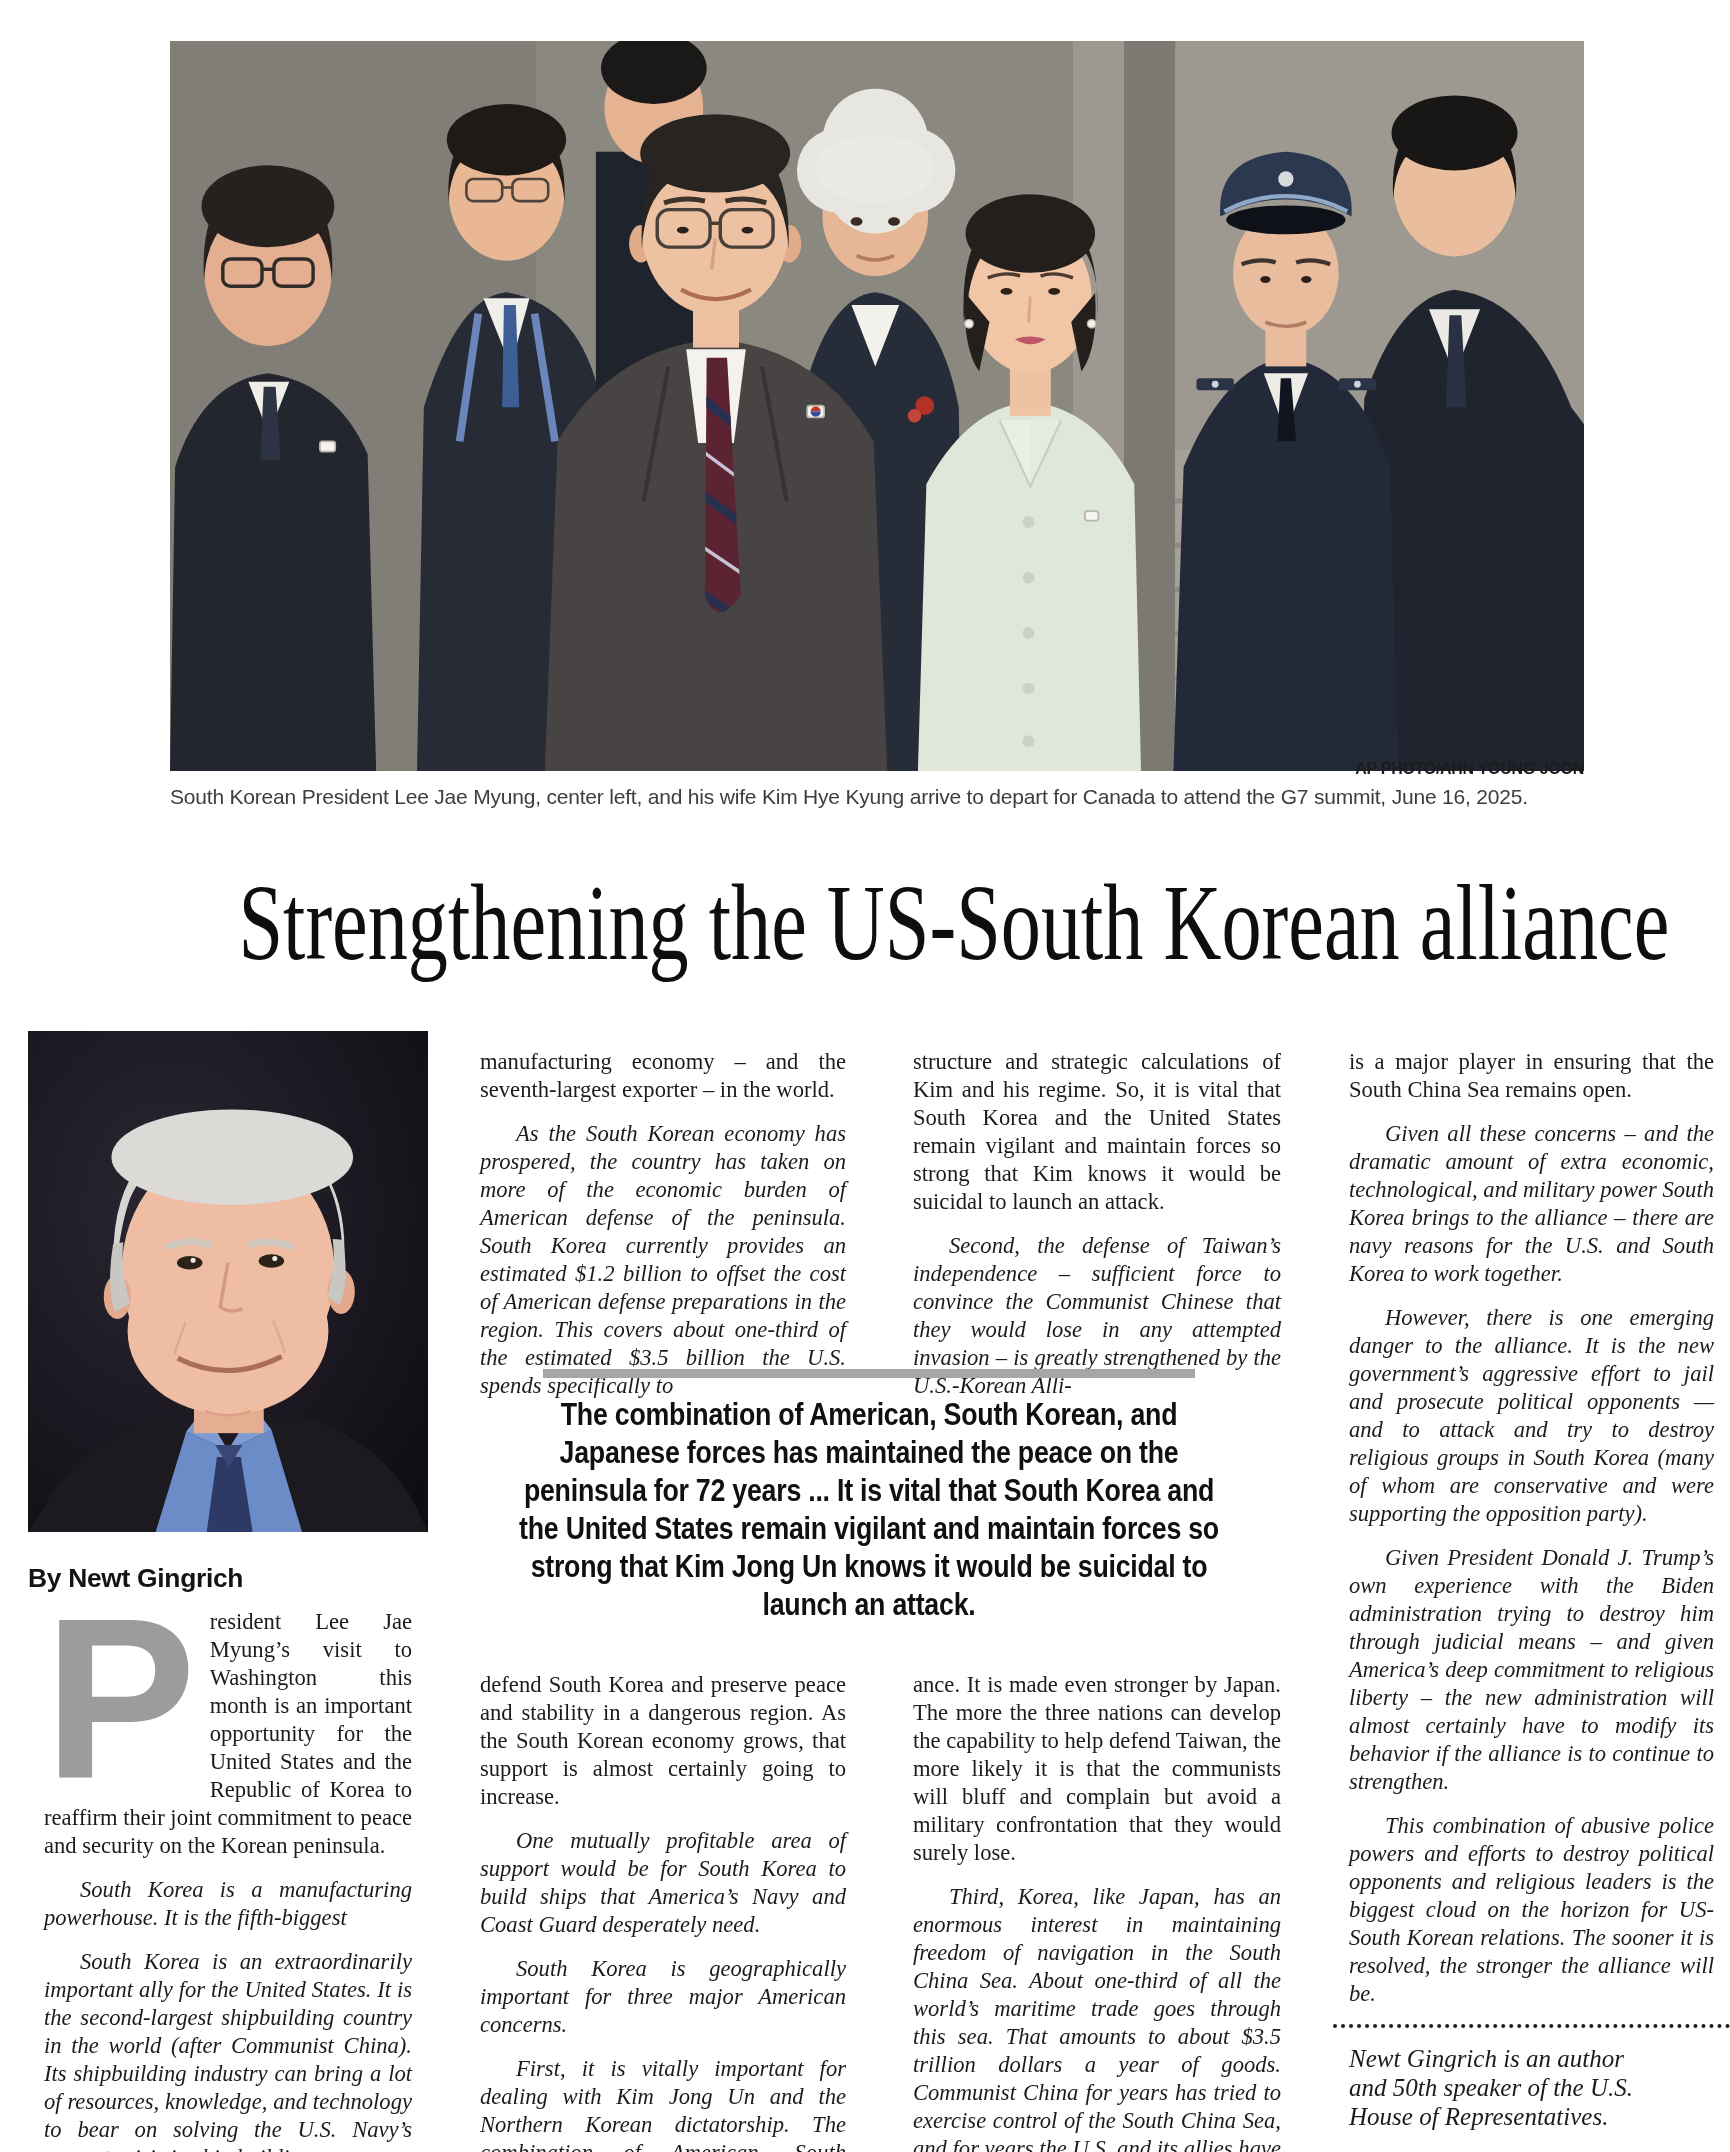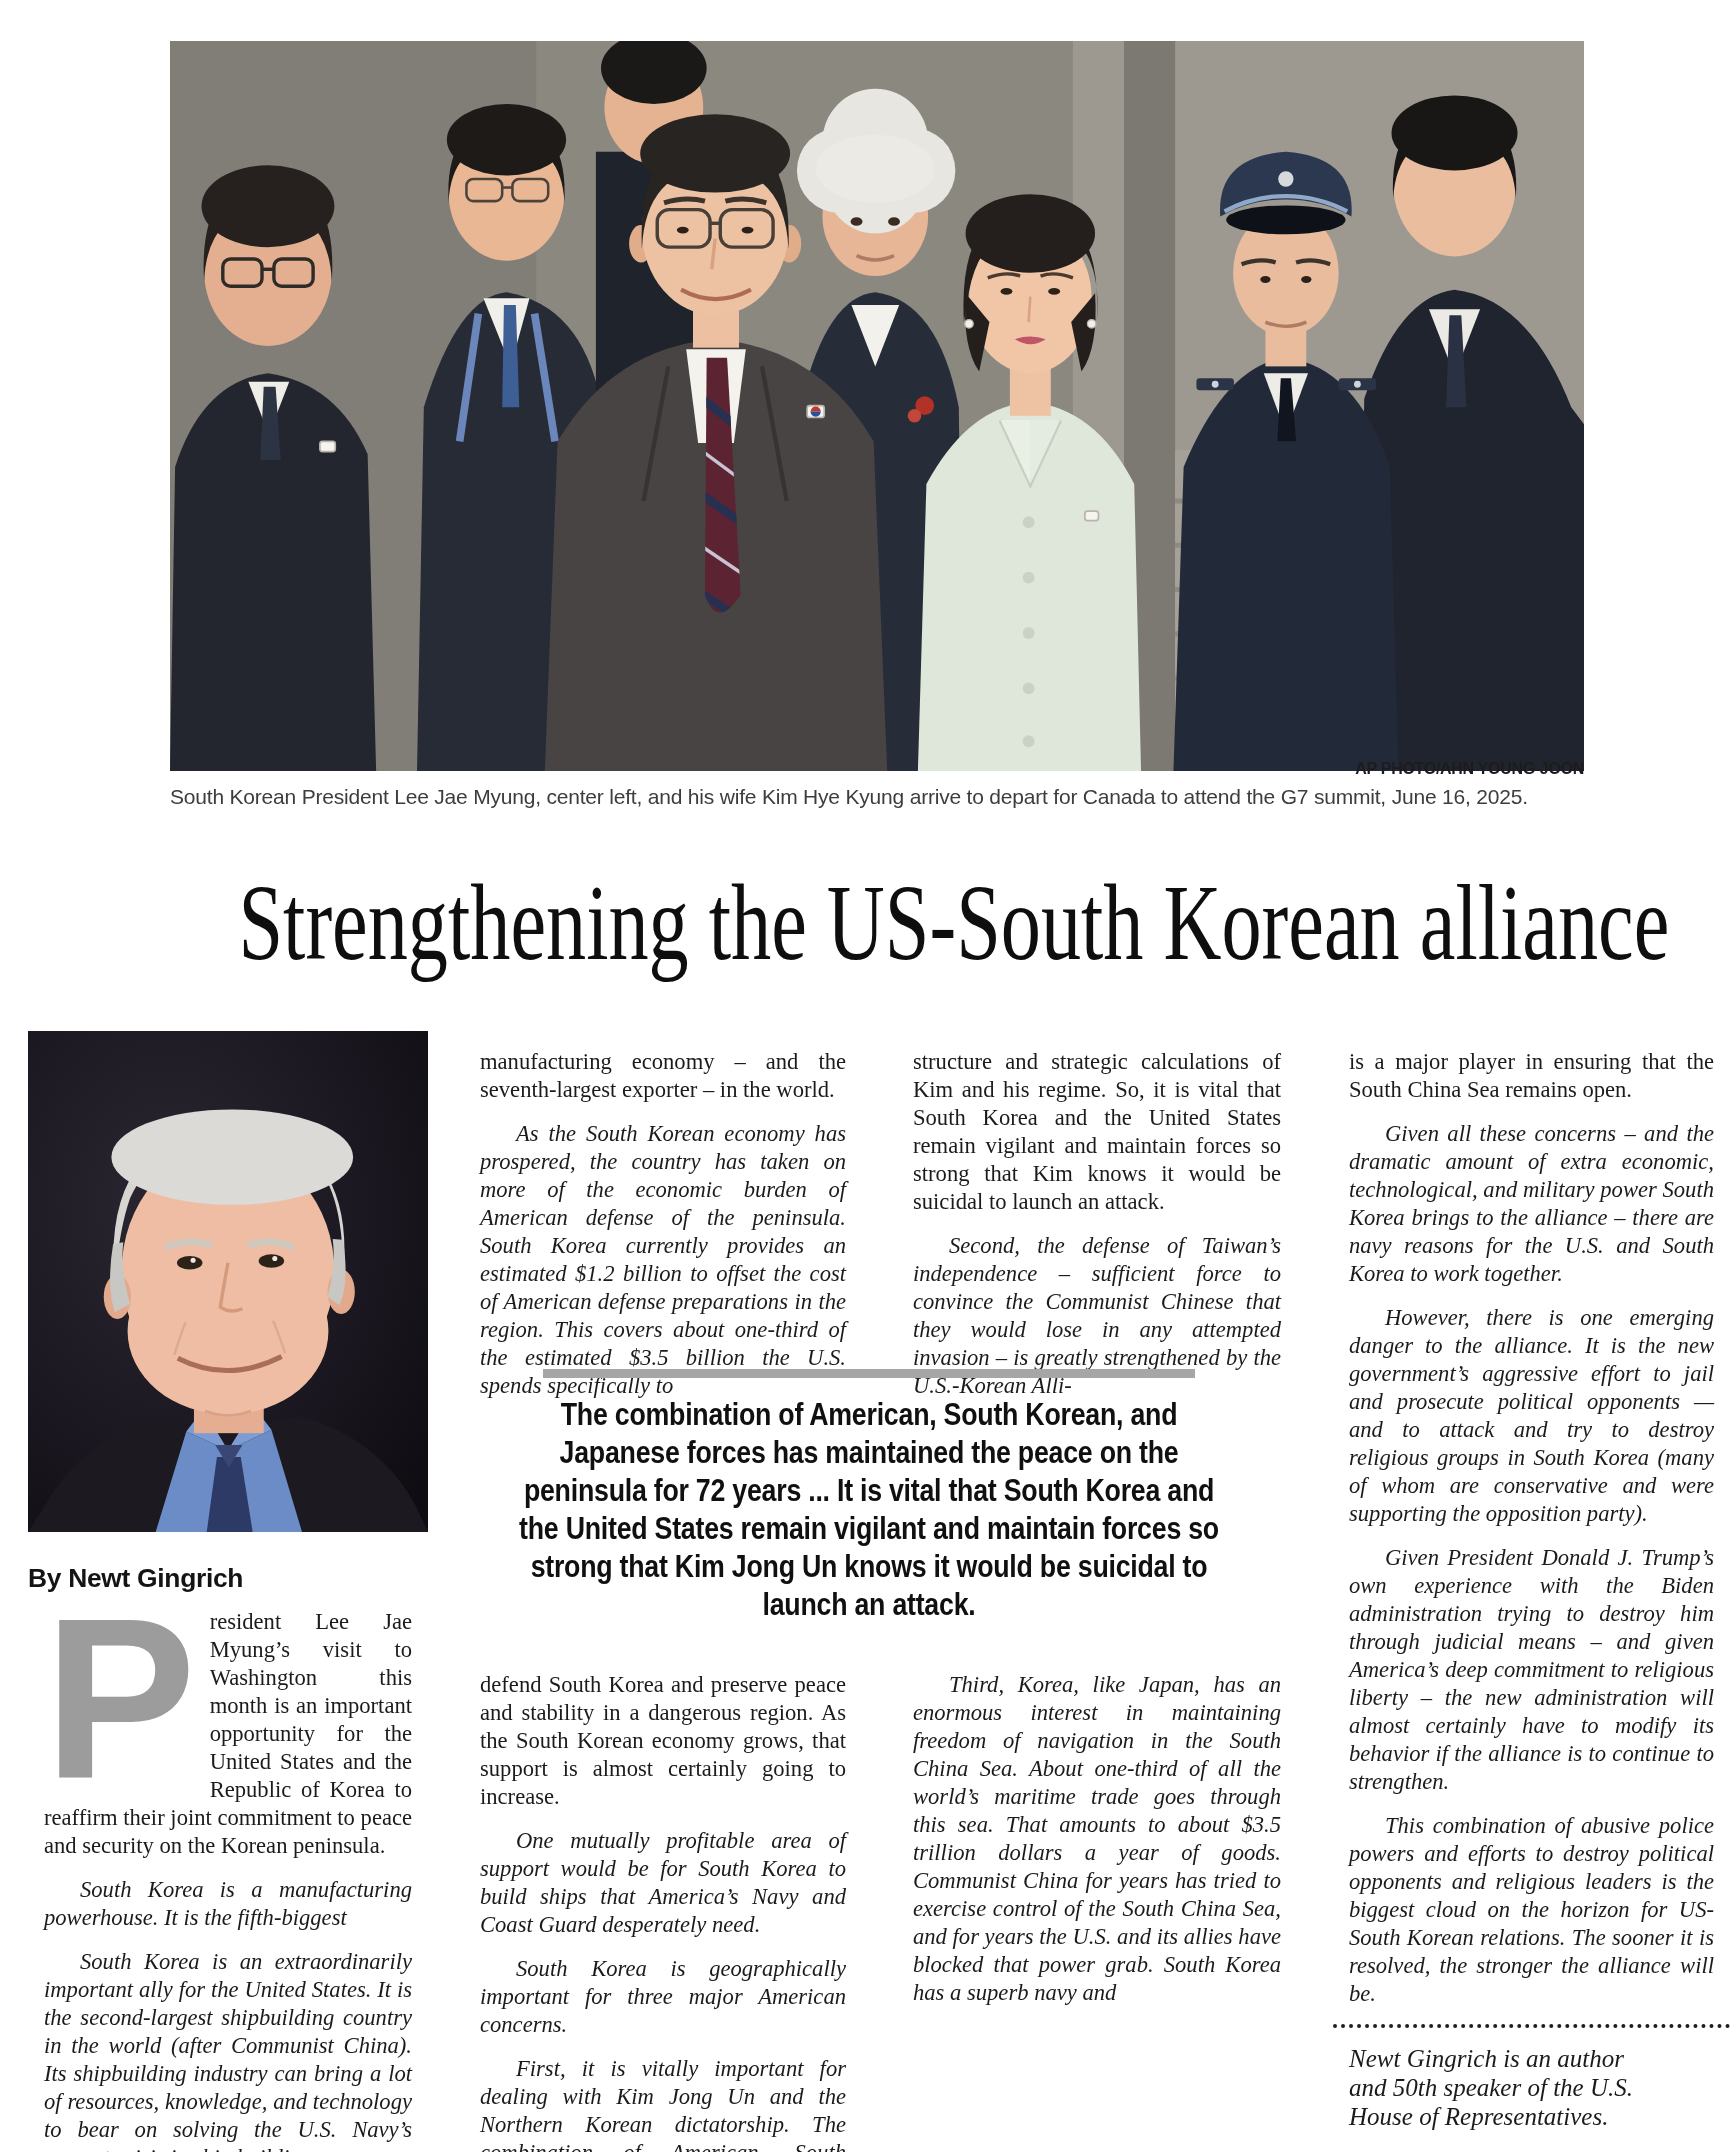--- a/index.html
+++ b/index.html
@@ -289,20 +289,21 @@
   </div>
 
   <div class="col col2l">
     <p>defend South Korea and preserve peace and stability in a dangerous region. As the South Korean economy grows, that support is almost certainly going to increase.</p>
     <p class="ind">One mutually profitable area of support would be for South Korea to build ships that America’s Navy and Coast Guard desperately need.</p>
     <p class="ind">South Korea is geographically important for three major American concerns.</p>
     <p class="ind">First, it is vitally important for dealing with Kim Jong Un and the Northern Korean dictatorship. The combination of American, South Korean, and Japanese forces has maintained the peace on the peninsula for 72 years. We really do not understand the internal power</p>
   </div>
 
   <div class="col col3l">
+    <p>ance. It is made even stronger by Japan. The more the three nations can develop the capability to help defend Taiwan, the more likely it is that the communists will bluff and complain but avoid a military confrontation that they would surely lose.</p>
     <p class="ind">Third, Korea, like Japan, has an enormous interest in maintaining freedom of navigation in the South China Sea. About one-third of all the world’s maritime trade goes through this sea. That amounts to about $3.5 trillion dollars a year of goods. Communist China for years has tried to exercise control of the South China Sea, and for years the U.S. and its allies have blocked that power grab. South Korea has a superb navy and</p>
   </div>
 
   <div class="col col4">
     <p>is a major player in ensuring that the South China Sea remains open.</p>
     <p class="ind">Given all these concerns – and the dramatic amount of extra economic, technological, and military power South Korea brings to the alliance – there are navy reasons for the U.S. and South Korea to work together.</p>
     <p class="ind">However, there is one emerging danger to the alliance. It is the new government’s aggressive effort to jail and prosecute political opponents — and to attack and try to destroy religious groups in South Korea (many of whom are conservative and were supporting the opposition party).</p>
     <p class="ind">Given President Donald J. Trump’s own experience with the Biden administration trying to destroy him through judicial means – and given America’s deep commitment to religious liberty – the new administration will almost certainly have to modify its behavior if the alliance is to continue to strengthen.</p>
     <p class="ind">This combination of abusive police powers and efforts to destroy political opponents and religious leaders is the biggest cloud on the horizon for US-South Korean relations. The sooner it is resolved, the stronger the alliance will be.</p>
     <div class="dotted"></div>

